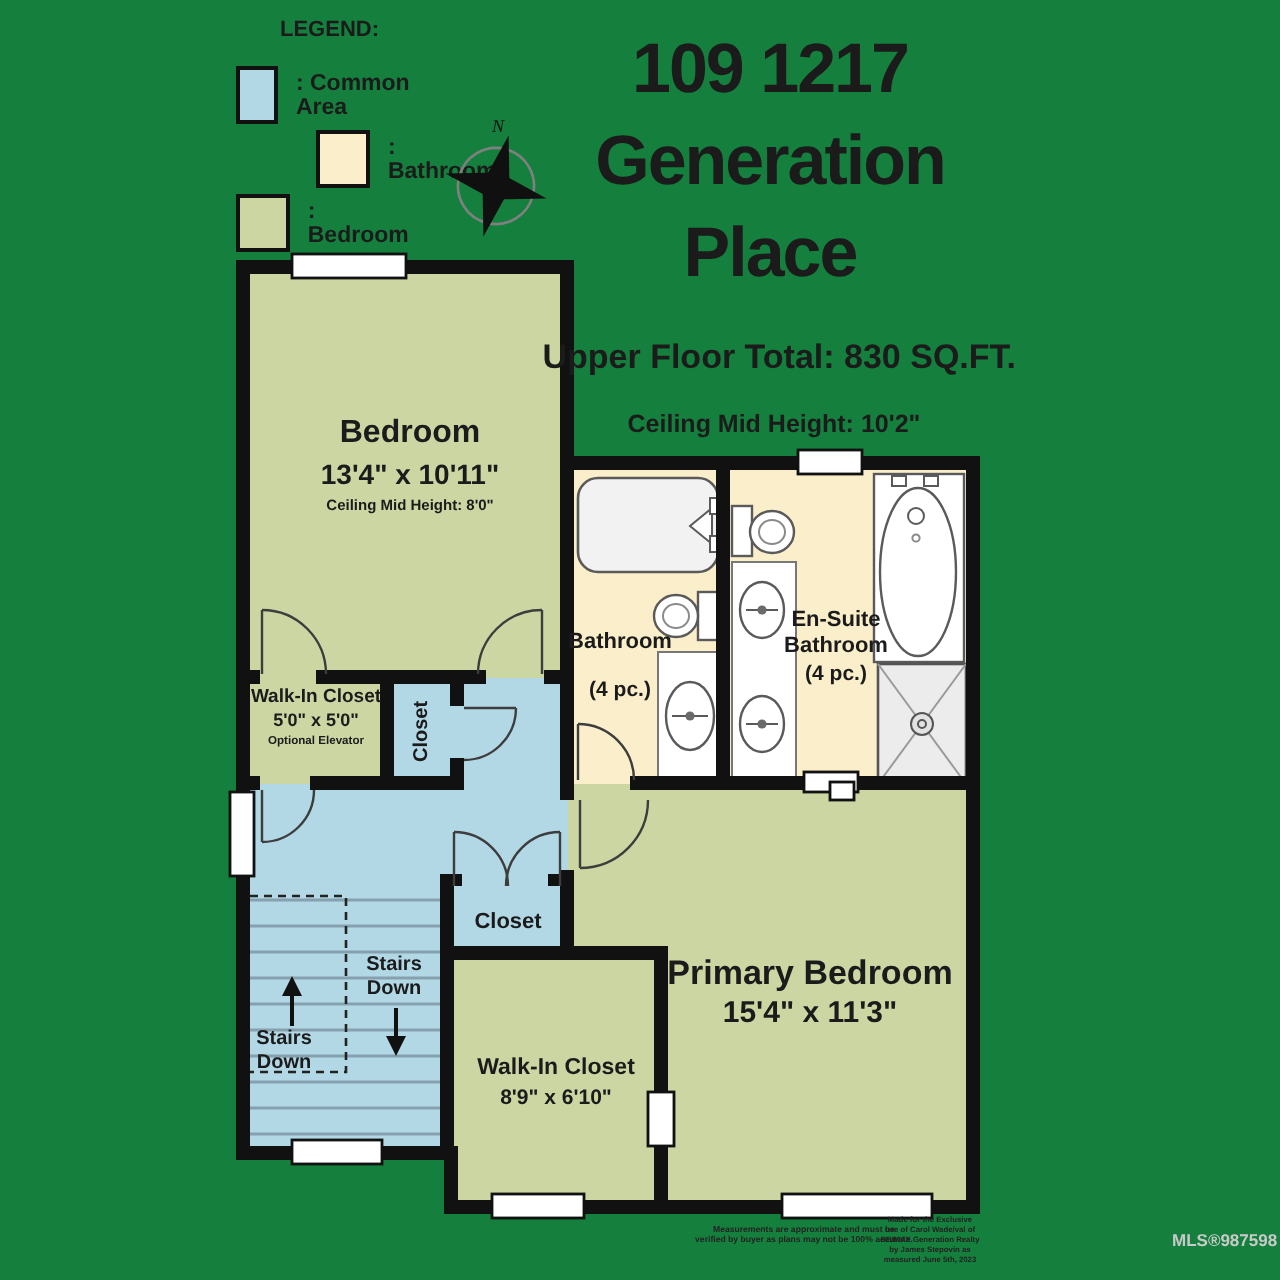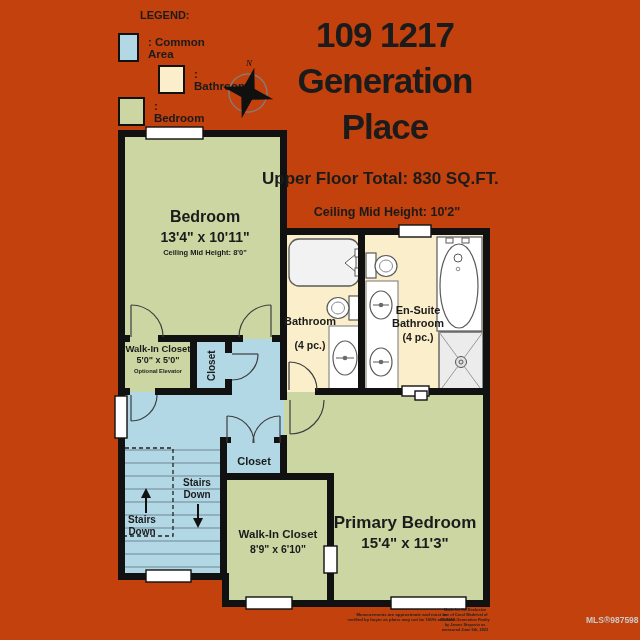--- a/index.html
+++ b/index.html
@@ -1,31 +1,31 @@
 <!DOCTYPE html>
 <html><head>
 <meta charset="utf-8">
 <style>
   html,body{margin:0;padding:0;background:#fff;}
-  #root{position:relative;width:640px;height:640px;background:#c2410c;overflow:hidden;
+  #root{position:relative;width:640px;height:640px;background:#15803d;overflow:hidden;
         font-family:"Liberation Sans", sans-serif;color:#1b1b1b;}
   #plan-svg{position:absolute;left:0;top:0;}
   .lbl{position:absolute;text-align:center;font-weight:bold;color:#1b1b1b;line-height:1.18;z-index:5;}
   .legend{position:absolute;left:0;top:0;z-index:6;}
   .legend-title{position:absolute;left:140px;top:9px;font-size:11px;font-weight:bold;}
   .legend-row{position:absolute;left:118px;display:flex;align-items:center;}
   .sw{width:25px;height:25px;border:2px solid #111;margin-right:9px;display:inline-block;}
   .sw-common{background:#b2d8e6;}
   .sw-bath{background:#fbeeca;}
   .sw-bed{background:#cbd6a3;}
   .legend-label{font-size:11.5px;font-weight:bold;}
   .compass{position:absolute;left:213px;top:53px;z-index:6;}
   .title{position:absolute;left:268px;top:12px;width:234px;text-align:center;font-size:35px;
          font-weight:bold;line-height:46px;letter-spacing:-1px;z-index:6;}
-  .subtitle{position:absolute;left:262px;top:169px;width:246px;text-align:left;font-size:17px;font-weight:bold;z-index:6;}
+  .subtitle{position:absolute;left:262px;top:169px;width:246px;text-align:right;font-size:17px;font-weight:bold;z-index:6;}
   .ceiling-note{position:absolute;left:262px;top:205px;width:250px;text-align:center;font-size:12.5px;font-weight:bold;z-index:6;}
   .closet-vert{position:absolute;left:194px;top:340px;width:34px;height:51px;display:flex;
                align-items:center;justify-content:center;writing-mode:vertical-rl;
                transform:rotate(180deg);font-size:10px;font-weight:bold;z-index:5;}
   .footer-small{position:absolute;font-weight:bold;text-align:center;color:#222;z-index:5;}
   .mls{position:absolute;left:586px;top:615px;width:52px;font-size:8.5px;color:#c9c9c9;
        text-align:right;z-index:5;font-weight:bold;}
 </style>
 </head>
 <body>
@@ -241,21 +241,21 @@
     <div style="font-size:11px;">Bathroom</div>
     <div style="font-size:10.5px;margin-top:11px;">(4 pc.)</div>
   </div>
 
   <div class="lbl" style="left:380px;top:304px;width:76px;">
     <div style="font-size:11px;">En-Suite</div>
     <div style="font-size:11px;">Bathroom</div>
     <div style="font-size:10.5px;margin-top:1px;">(4 pc.)</div>
   </div>
 
-  <div class="lbl" style="left:300px;top:477px;width:210px;margin-top:36px;">
+  <div class="lbl" style="left:300px;top:477px;width:210px;">
     <div style="font-size:17px;">Primary Bedroom</div>
     <div style="font-size:15px;margin-top:1px;">15'4" x 11'3"</div>
   </div>
 
   <div class="lbl" style="left:224px;top:455px;width:60px;font-size:11px;">Closet</div>
 
   <div class="lbl" style="left:226px;top:528px;width:104px;">
     <div style="font-size:11.5px;">Walk-In Closet</div>
     <div style="font-size:10.5px;margin-top:1px;">8'9" x 6'10"</div>
   </div>

